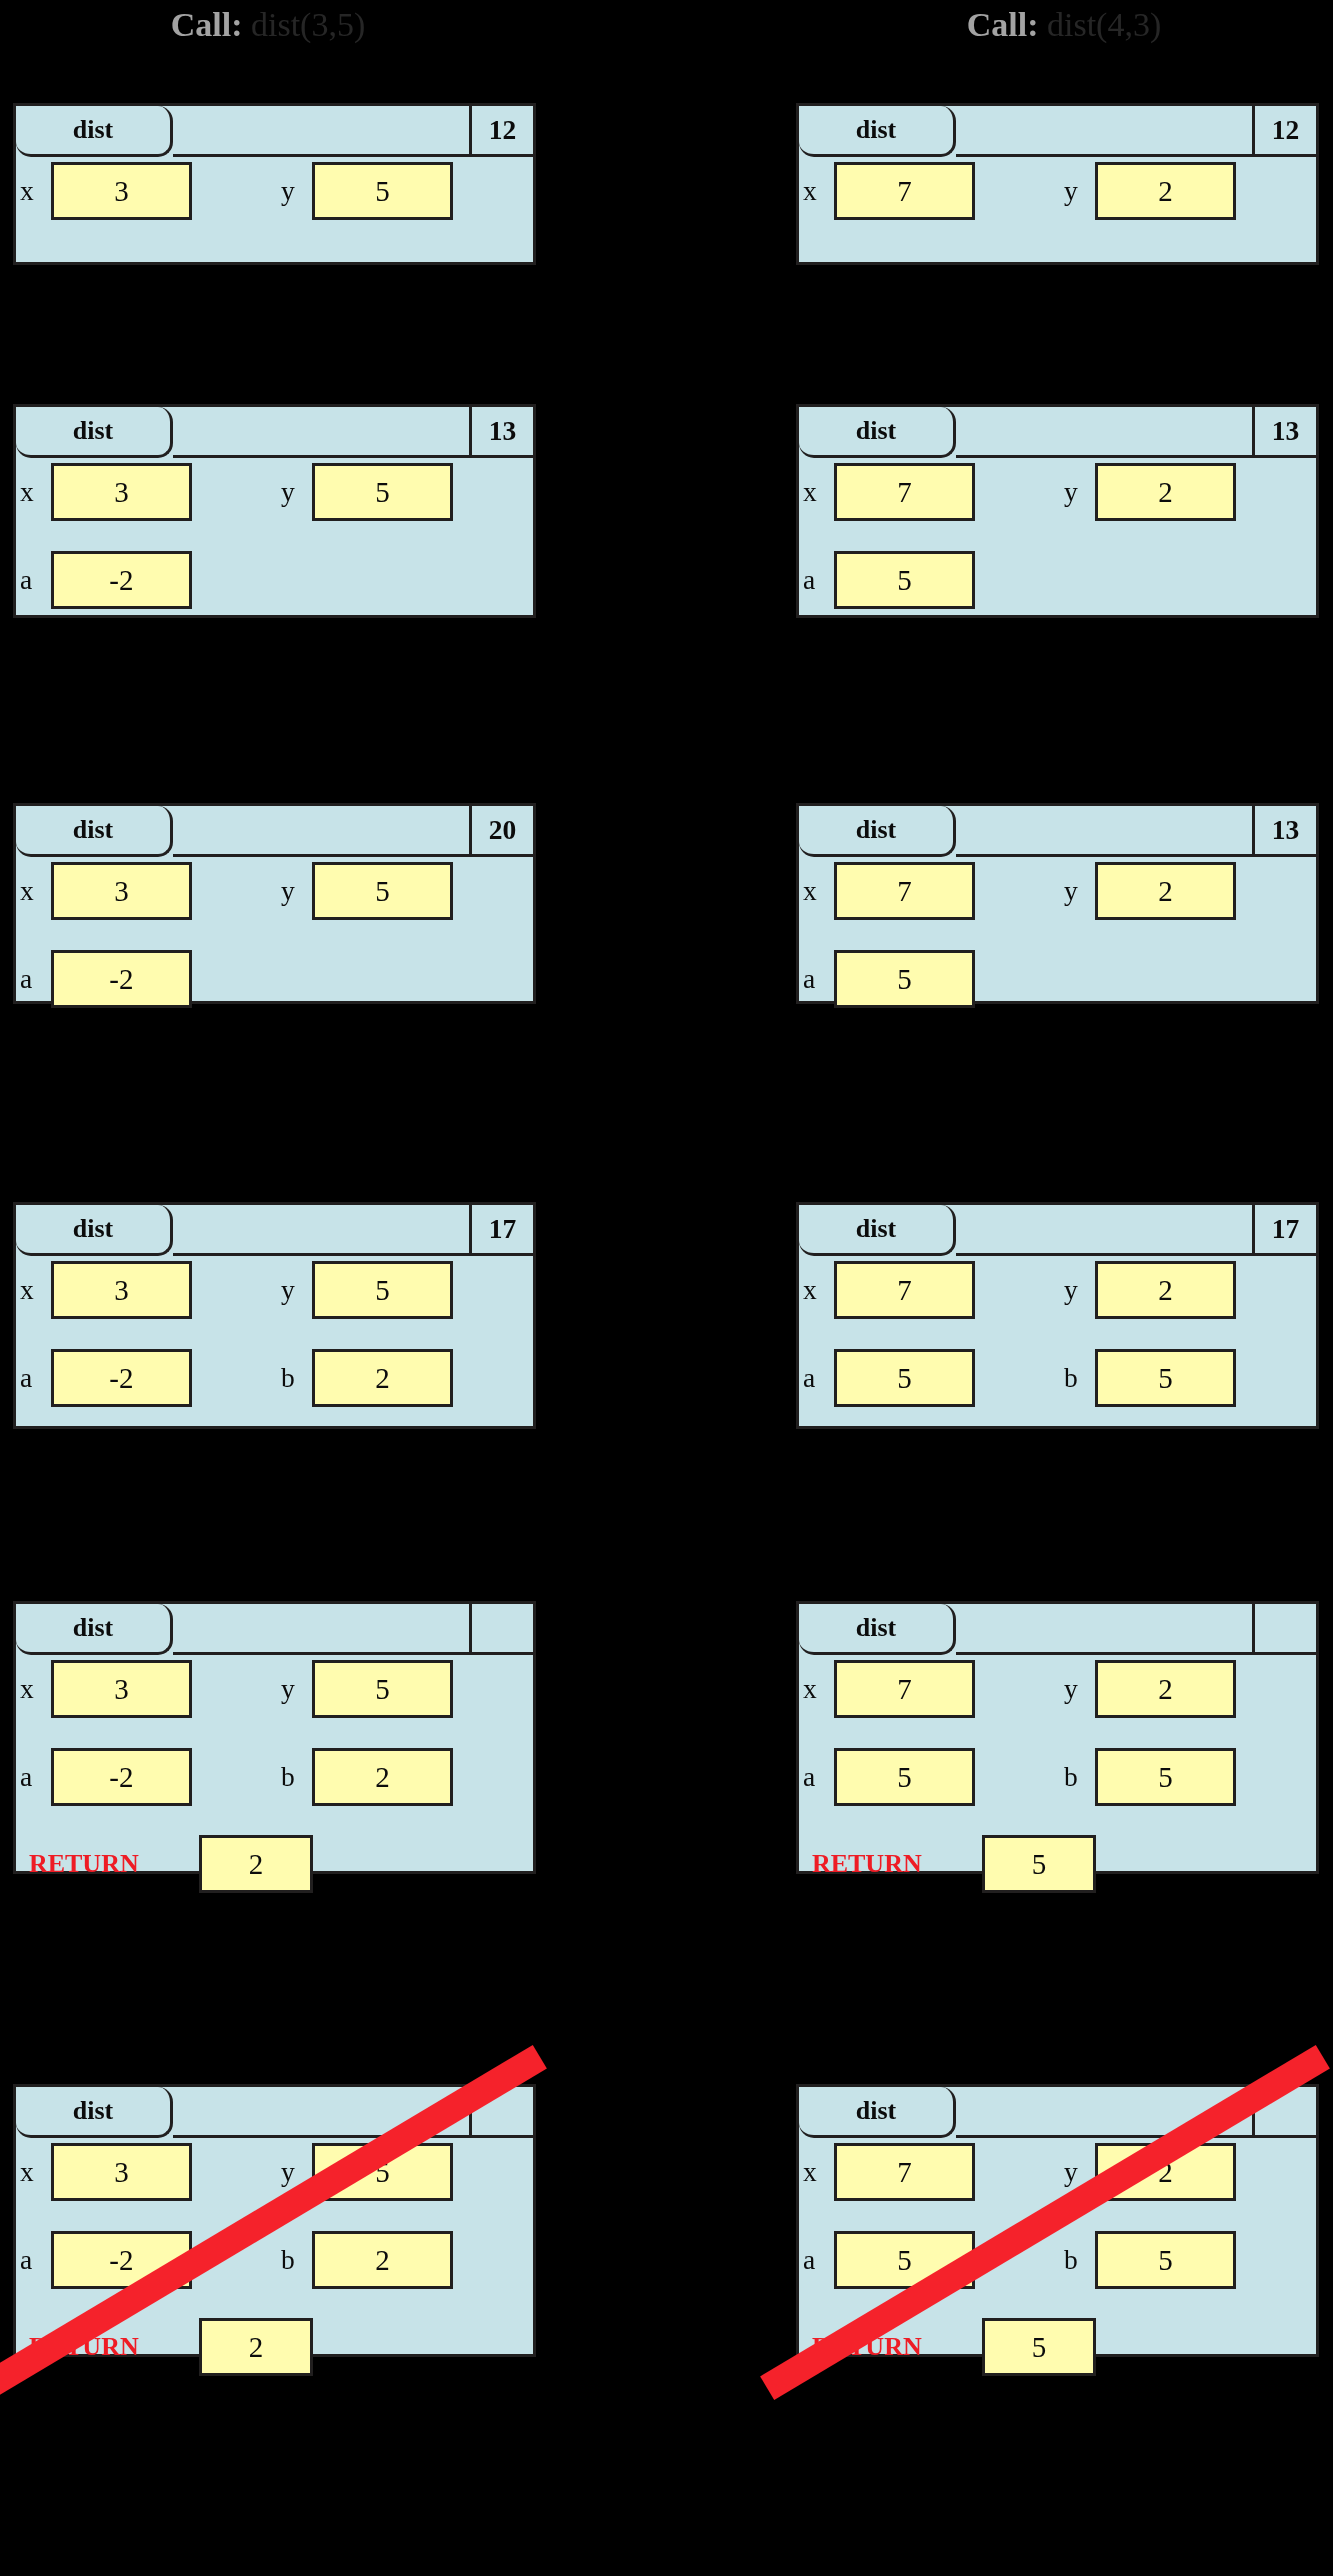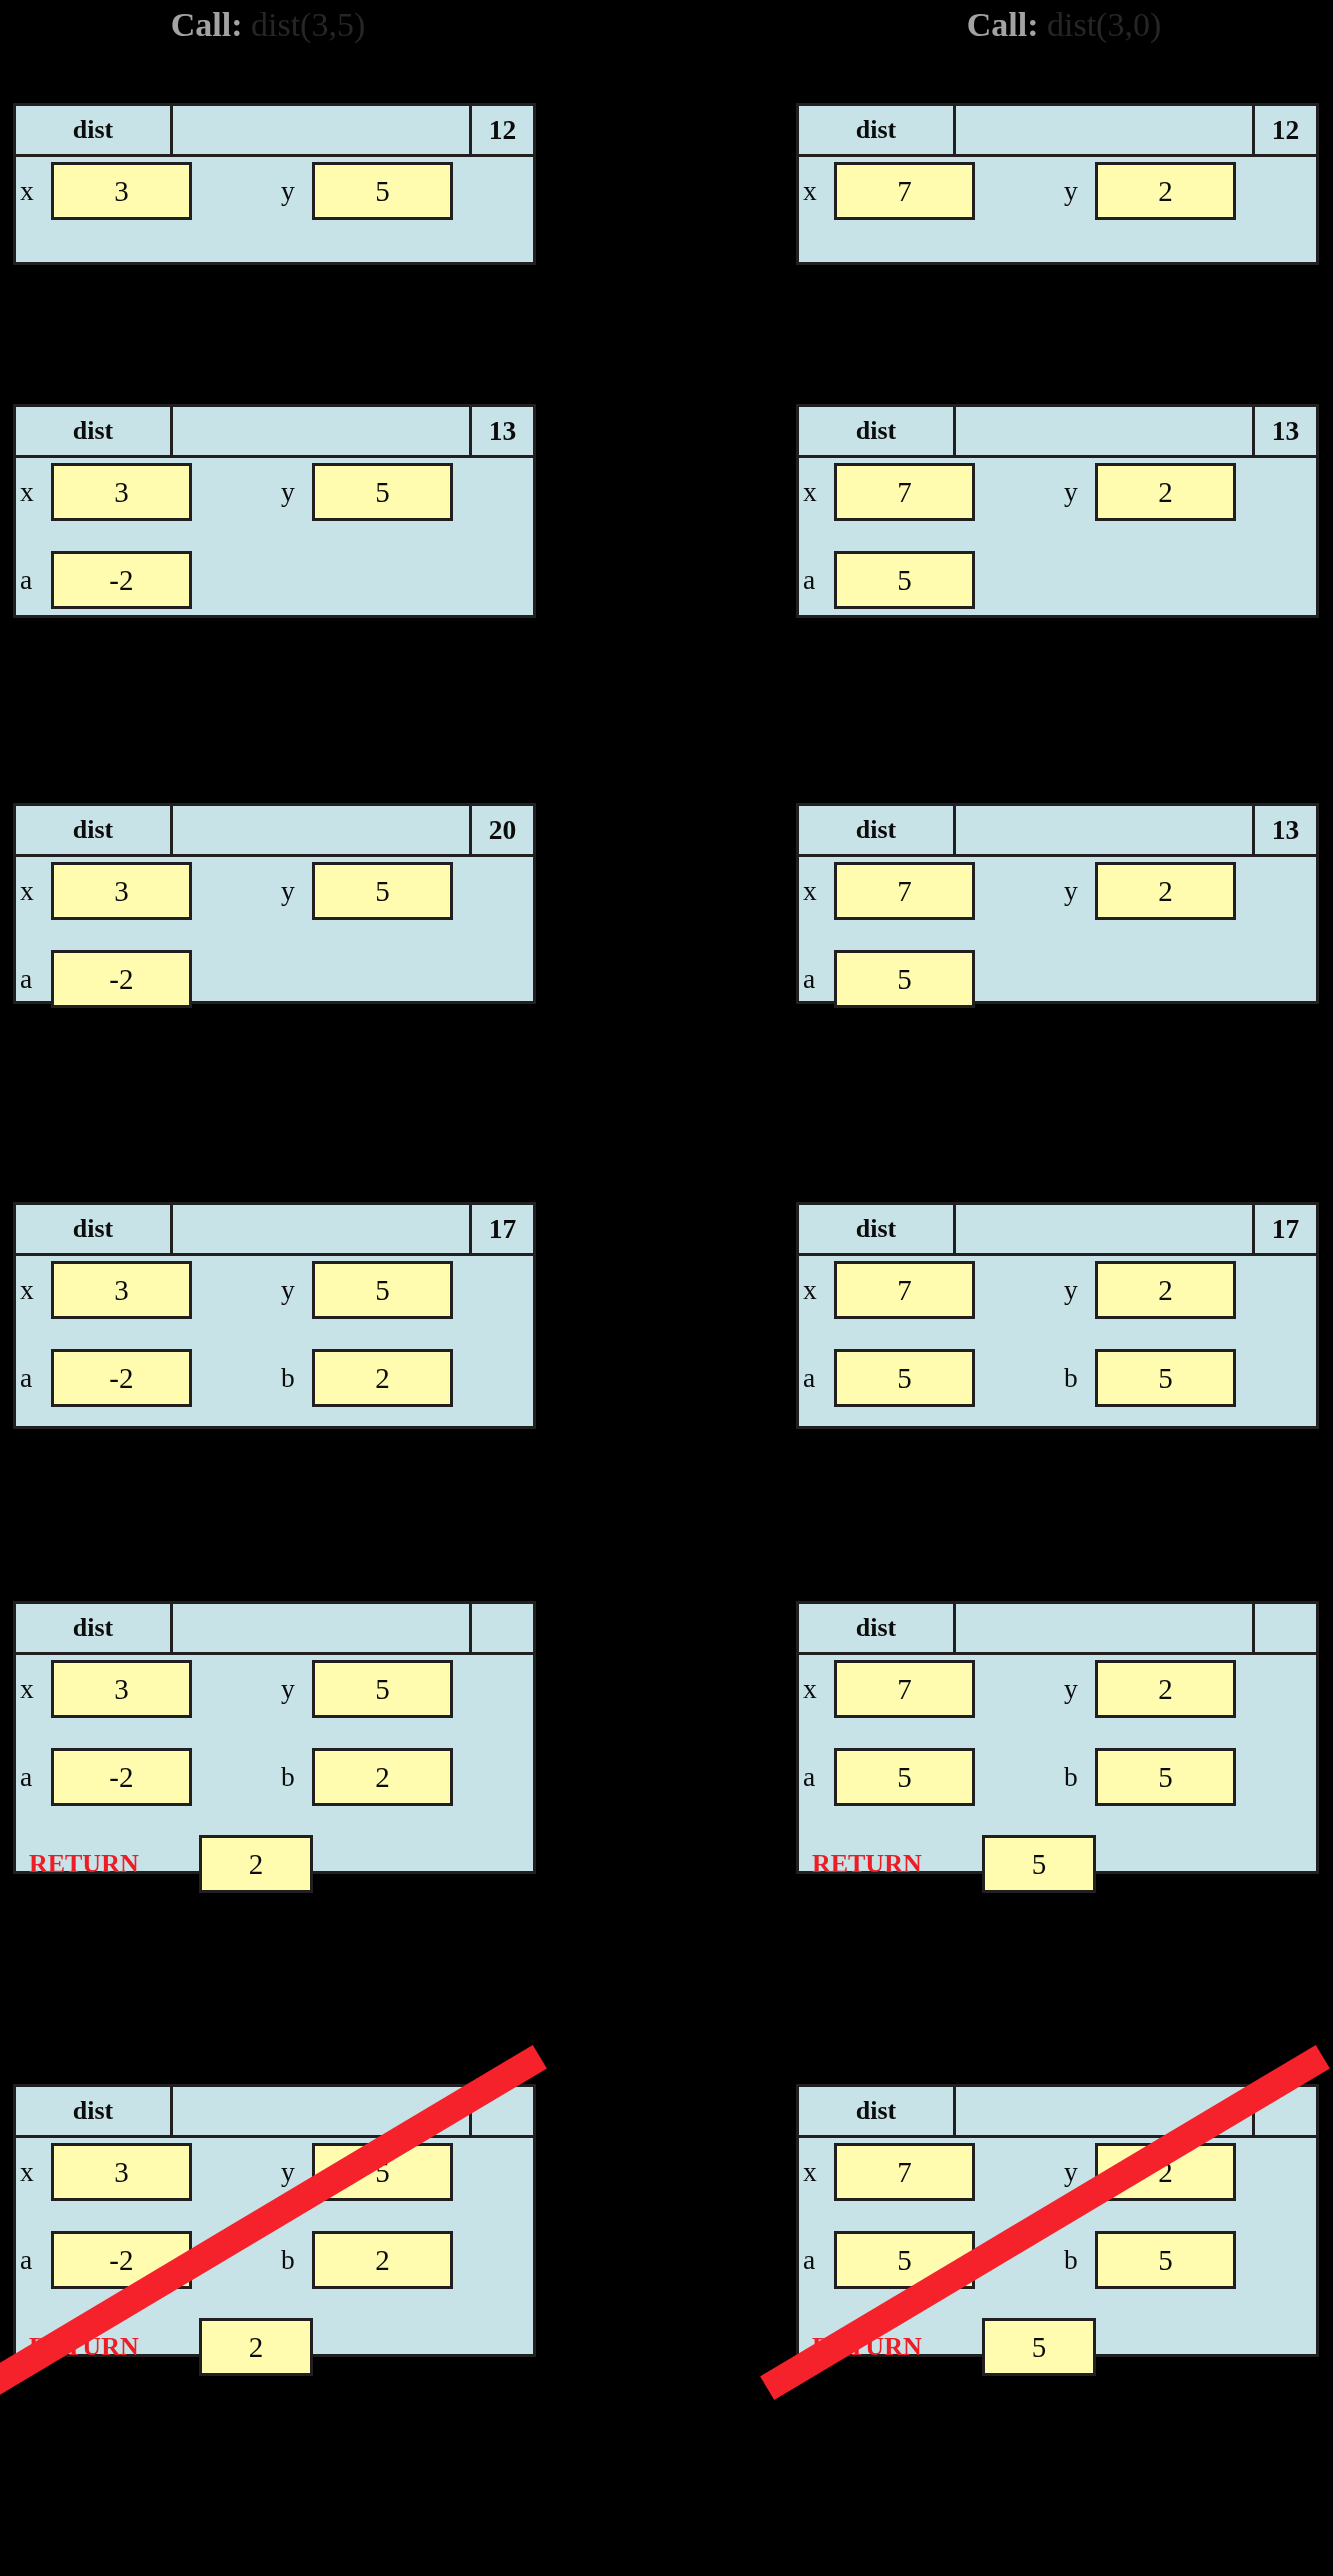--- a/index.html
+++ b/index.html
@@ -24,21 +24,21 @@
     background:#C7E3E8;border:3.9px solid #211F1F;box-sizing:border-box;
   }
   .col-right .frame{left:129px;}
 
   .frame-head{position:relative;height:51px;}
   .fname{
     position:absolute;left:0;top:0;width:157px;height:51px;
     border-right:3.3px solid #211F1F;border-bottom:3.3px solid #211F1F;
     box-sizing:border-box;
     font-weight:bold;font-size:26px;color:#0C0C0C;
-    display:flex;align-items:center;justify-content:center;
+    display:flex;align-items:center;justify-content:center;border-radius:15px;
   }
   .lineno{
     position:absolute;right:0;top:0;width:64px;height:51px;
     border-left:3.3px solid #211F1F;border-bottom:3.3px solid #211F1F;
     box-sizing:border-box;
     font-weight:bold;font-size:27.5px;color:#0C0C0C;
     display:flex;align-items:center;justify-content:center;
   }
   .headfill{
     position:absolute;left:157px;right:64px;top:0;height:51px;
@@ -223,21 +223,21 @@
             <span class="ret-label">RETURN</span>
             <span class="ret-box">2</span>
           </div>
         </div>
       </div>
       <svg class="strike" width="602" height="353" style="left: -39px; top: 2045px;" viewBox="0 0 920 540">
         <line x1="35" y1="525" x2="885" y2="18" stroke="#F5222B" stroke-width="42"></line>
       </svg>
     </div>
     <div class="col col-right">
-      <div class="call-title"><span class="call-kw">Call:</span> <span class="call-expr">dist(3,0)</span></div>
+      <div class="call-title"><span class="call-kw">Call:</span> <span class="call-expr">dist(4,3)</span></div>
       <div class="frame" style="top: 103px;">
         <div class="frame-head">
           <div class="fname">dist</div>
           <div class="headfill"></div>
           <div class="lineno">12</div>
         </div>
         <div class="frame-body" style="height: 105px;">
           <div class="var var-x">
             <span class="vlabel">x</span>
             <span class="vbox">7</span>

